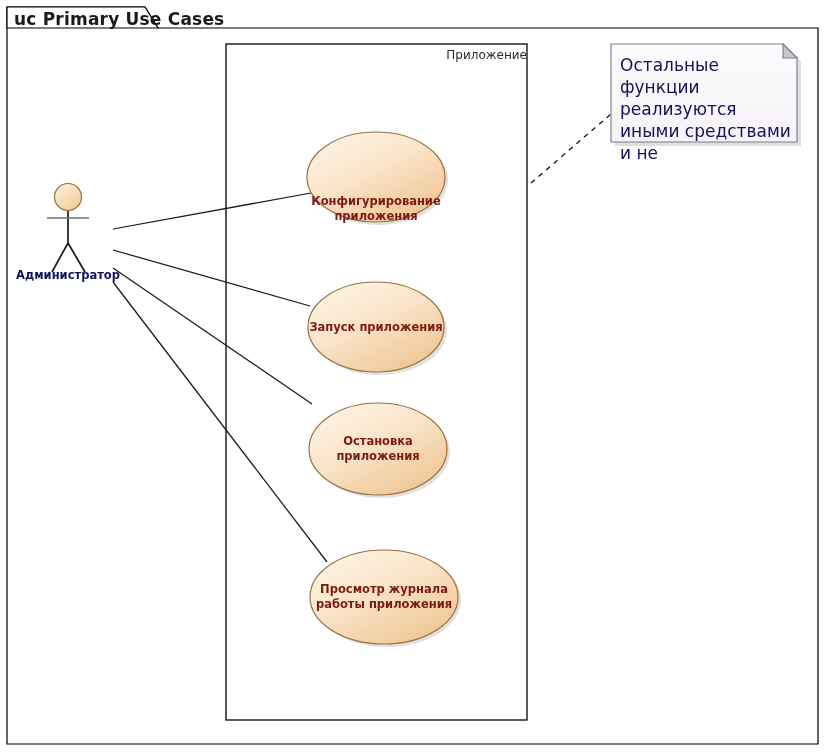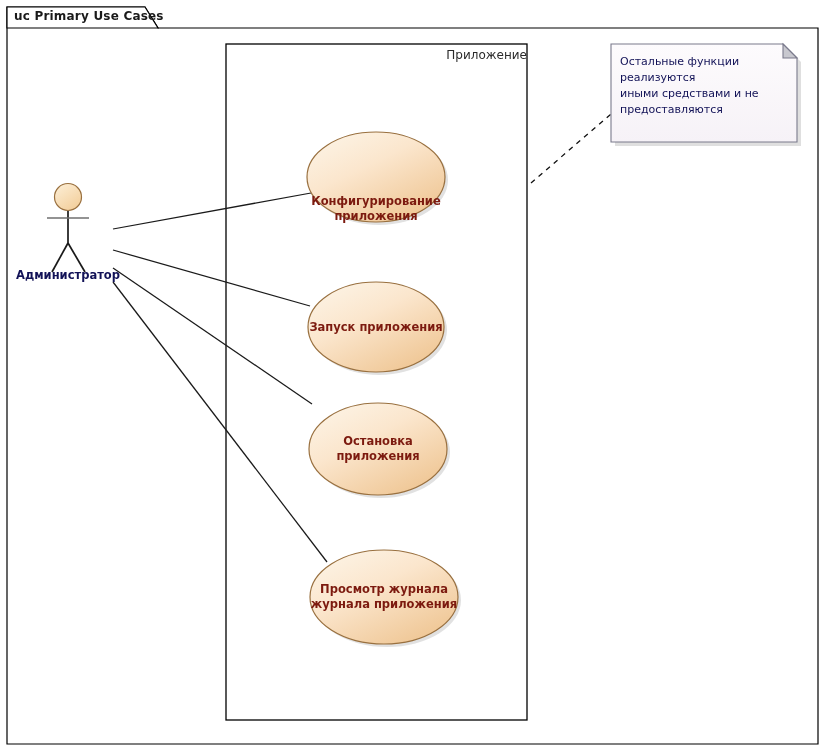--- a/index.html
+++ b/index.html
@@ -21,21 +21,21 @@
     position: absolute;
     left: 0;
     top: 0;
     width: 825px;
     height: 752px;
   }
   .frame-label {
     position: absolute;
     left: 14px;
     top: 9px;
-    font-size: 12px;
+    font-size: 17px;
     font-weight: bold;
     color: #1a1a1a;
     letter-spacing: 0.2px;
     white-space: nowrap;
   }
   .boundary-label {
     position: absolute;
     left: 226px;
     top: 48px;
     width: 301px;
@@ -61,23 +61,23 @@
     font-size: 11.5px;
     font-weight: bold;
     color: #121257;
     white-space: nowrap;
   }
   .note-text {
     position: absolute;
     left: 620px;
     top: 54px;
     width: 175px;
-    font-size: 11px;
+    font-size: 17px;
     color: #121257;
-    line-height: 16px;
+    line-height: 22px;
   }
 </style>
 </head>
 <body>
 
 <div id="canvas">
 
   <svg id="diagram-svg" viewBox="0 0 825 752">
     <defs>
       <linearGradient id="ucGrad" x1="0%" y1="0%" x2="75%" y2="100%">
@@ -155,22 +155,21 @@
     <div>Запуск приложения</div>
   </div>
 
   <div class="uc-label" style="left:309px; top:434px; width:138px;text-align:center;">
     <div>Остановка</div>
     <div>приложения</div>
   </div>
 
   <div class="uc-label" style="left:310px; top:582px; width:148px;">
     <div>Просмотр журнала</div>
-    <div>журнала приложения</div>
+    <div>работы приложения</div>
   </div>
 
   <div class="note-text">
     <div>Остальные функции реализуются</div>
     <div>иными средствами и не</div>
-    <div>предоставляются</div>
   </div>
 
 </div>
 
 </body></html>

